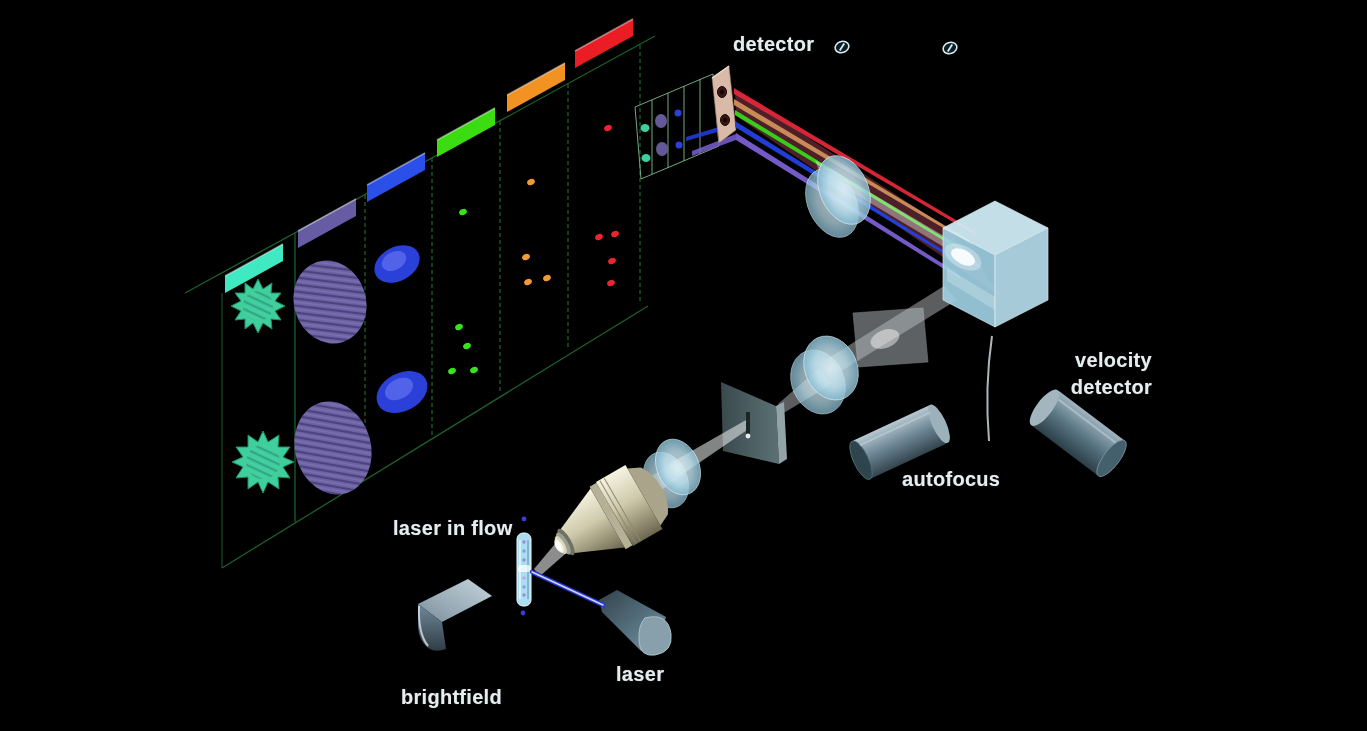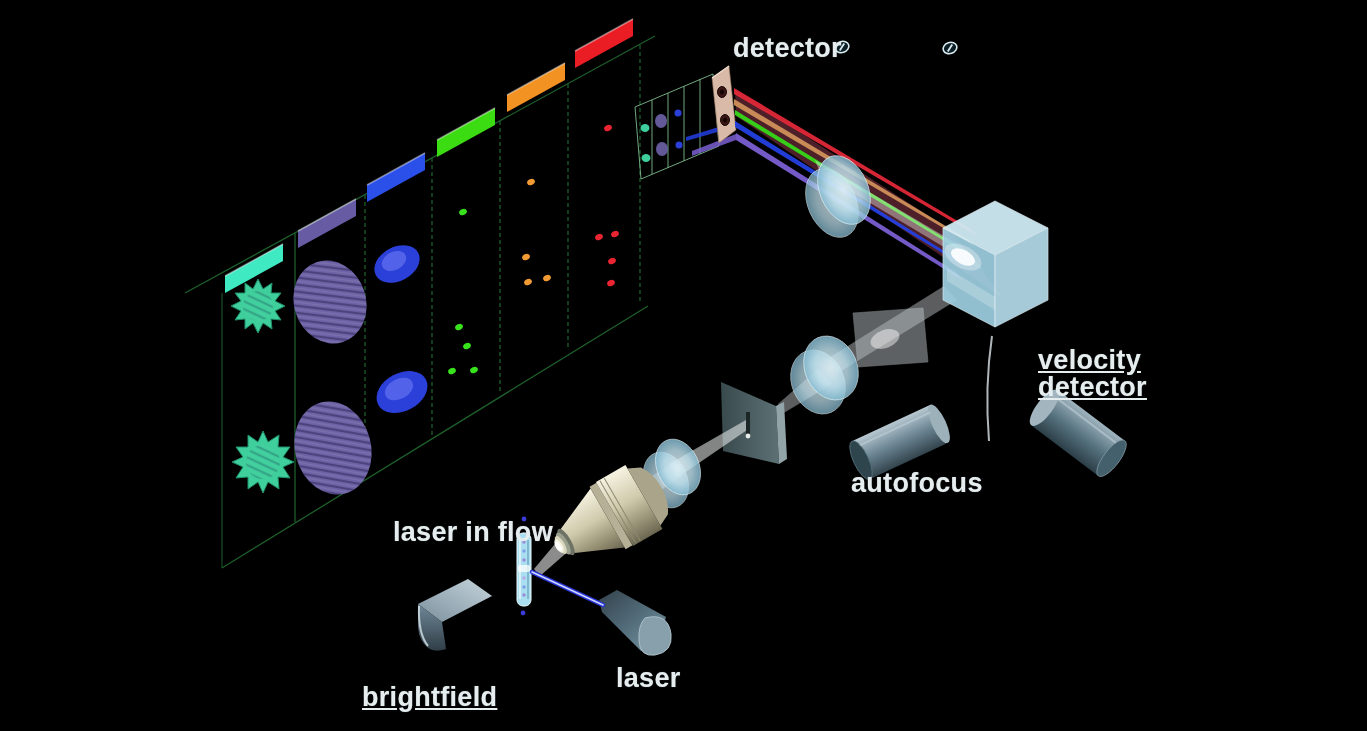--- a/index.html
+++ b/index.html
@@ -1,21 +1,21 @@
 <!DOCTYPE html>
 <html><head>
 <meta charset="utf-8">
 <style>
   html,body{margin:0;padding:0;background:#000;}
   #stage{position:relative;width:1367px;height:731px;background:#000;overflow:hidden;margin:0 auto;
          font-family:"Liberation Sans",sans-serif;}
   #art{position:absolute;left:0;top:0;}
-  .label{position:absolute;font-size:27px;font-weight:700;color:#e6edef;letter-spacing:.3px;
+  .label{position:absolute;font-size:20px;font-weight:700;color:#e6edef;letter-spacing:.3px;
          white-space:nowrap;text-shadow:0 0 1px rgba(220,235,238,.45);}
-  .label-block{text-align:left;line-height:27px;text-decoration:underline;}
+  .label-block{text-align:right;line-height:27px;}
 </style>
 </head>
 <body>
 
 <div id="stage">
 
 <svg id="art" width="1367" height="731" viewBox="0 0 1367 731" xmlns="http://www.w3.org/2000/svg">
   <defs>
     <linearGradient id="gObj" x1="0" y1="0" x2="0" y2="1">
       <stop offset="0" stop-color="#f6f3e2"></stop>
@@ -284,20 +284,20 @@
     <ellipse cx="0" cy="0" rx="7" ry="5.5" fill="#0d1f26" stroke="#d8ecf2" stroke-width="1.6"></ellipse>
     <line x1="-3.2" y1="2.6" x2="3.2" y2="-2.6" stroke="#d8ecf2" stroke-width="1.8"></line>
   </g>
 </svg>
 
 <div class="label" style="left:733px;top:33px;">detector</div>
 <div class="label label-block" style="left:1038px;top:347px;width:114px;">
   <div>velocity</div>
   <div>detector</div>
 </div>
-<div class="label" style="left:851px;top:468px;">autofocus</div>
+<div class="label" style="left:902px;top:468px;">autofocus</div>
 <div class="label" style="left:393px;top:517px;">laser in flow</div>
 <div class="label" style="left:616px;top:663px;">laser</div>
 <div class="label label-block" style="left:362px;top:683px;width:140px;line-height:29px;">
   <div>brightfield</div>
 </div>
 
 </div>
 
 </body></html>

